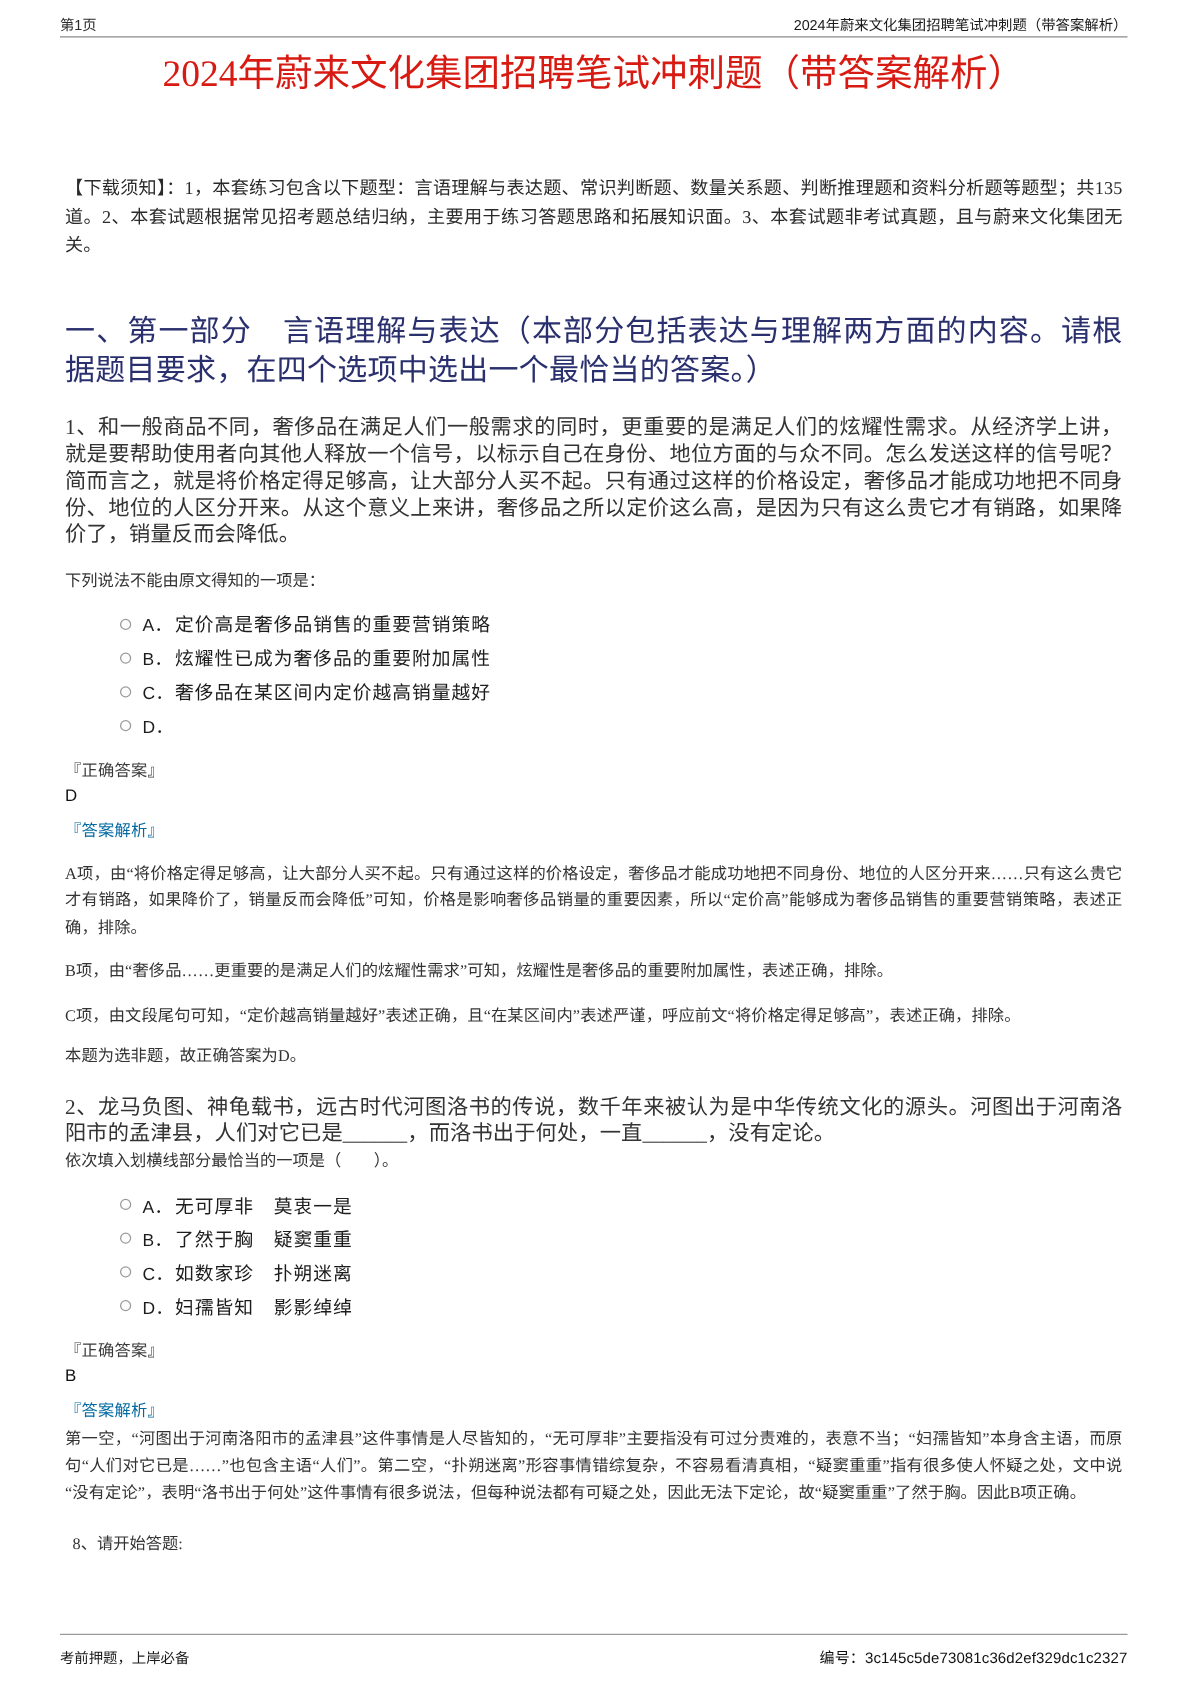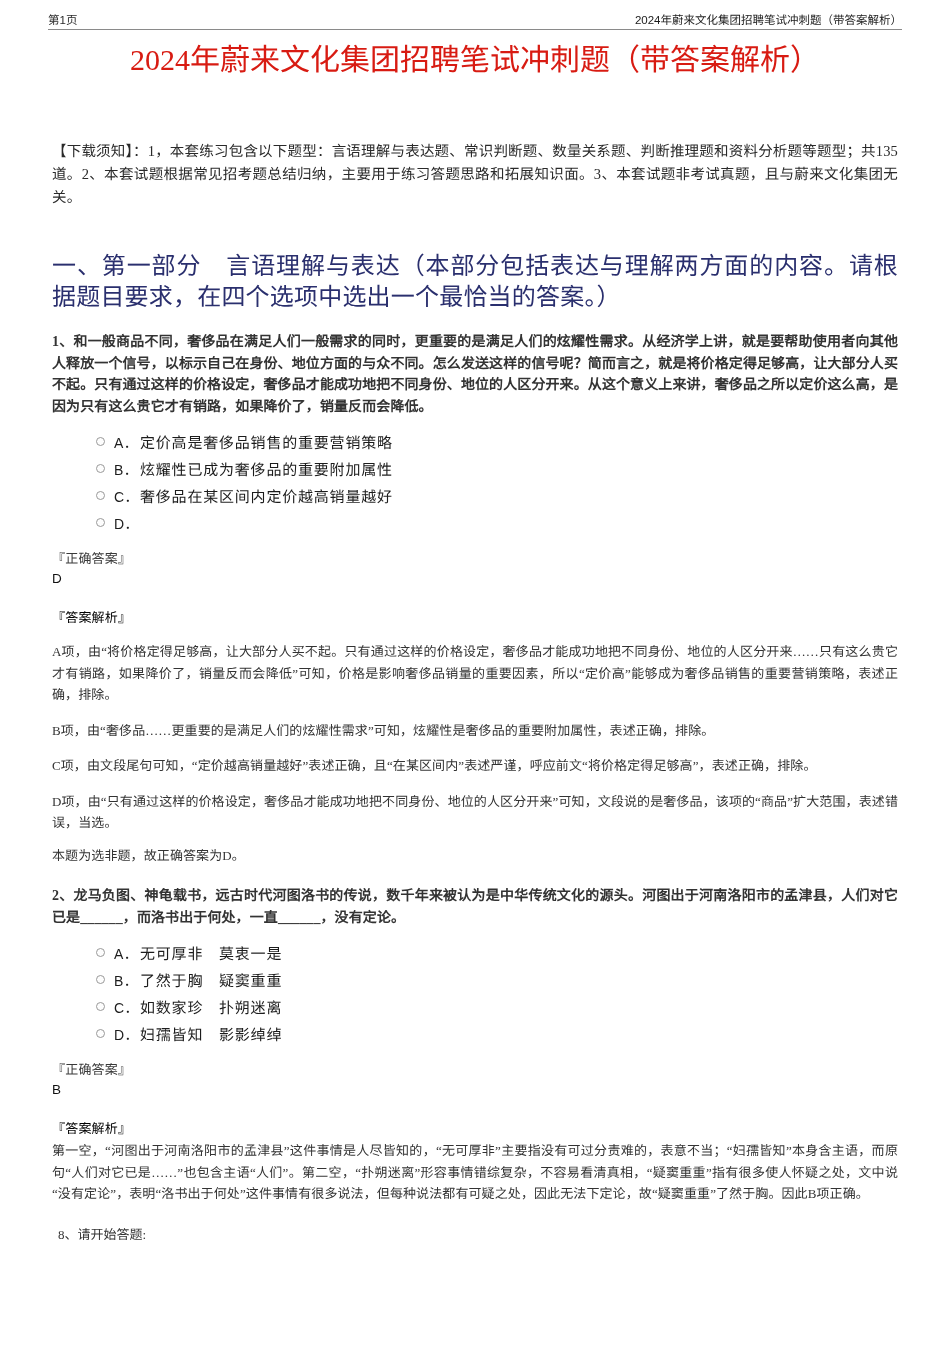--- a/index.html
+++ b/index.html
@@ -87,26 +87,25 @@
     margin-top: 42px;
     font-size: 24px;
     line-height: 31px;
     color: #2a2f6e;
     letter-spacing: 0.2px;
     text-align: justify;
   }
 
   .passage {
     margin-top: 18px;
-    font-size: 14px;
+    font-size: 17px;
     line-height: 21.5px;
     color: #333;
     text-align: justify;
     letter-spacing: 0.1px;
-    font-weight: bold;
   }
 
   .prompt {
     margin-top: 15px;
     font-size: 13px;
     line-height: 21px;
     color: #333;
   }
 
   
@@ -154,24 +153,24 @@
     letter-spacing: 0.2px;
   }
   .ans-value {
     font-family: "Liberation Sans", "DejaVu Sans", sans-serif;
     font-size: 13.5px;
     line-height: 19px;
     color: #111;
     margin-top: 1px;
   }
   .ana-label {
-    margin-top: 20px;
+    margin-top: 9px;
     font-size: 13px;
     line-height: 19px;
-    color: #000000;
+    color: #0369a1;
     letter-spacing: 0.2px;
   }
   .ana-para {
     margin-top: 14px;
     font-size: 13px;
     line-height: 21.5px;
     color: #333;
     text-align: justify;
     letter-spacing: 0.1px;
   }
@@ -238,20 +237,21 @@
   <div class="doc-title">2024年蔚来文化集团招聘笔试冲刺题（带答案解析）</div>
 
   <div class="content">
 
     <div class="notice">【下载须知】：1，本套练习包含以下题型：言语理解与表达题、常识判断题、数量关系题、判断推理题和资料分析题等题型；共135道。2、本套试题根据常见招考题总结归纳，主要用于练习答题思路和拓展知识面。3、本套试题非考试真题，且与蔚来文化集团无关。</div>
 
     <div class="section-head">一、第一部分　言语理解与表达（本部分包括表达与理解两方面的内容。请根据题目要求，在四个选项中选出一个最恰当的答案。）</div>
 
     <div>
       <div class="passage">1、和一般商品不同，奢侈品在满足人们一般需求的同时，更重要的是满足人们的炫耀性需求。从经济学上讲，就是要帮助使用者向其他人释放一个信号，以标示自己在身份、地位方面的与众不同。怎么发送这样的信号呢？简而言之，就是将价格定得足够高，让大部分人买不起。只有通过这样的价格设定，奢侈品才能成功地把不同身份、地位的人区分开来。从这个意义上来讲，奢侈品之所以定价这么高，是因为只有这么贵它才有销路，如果降价了，销量反而会降低。</div>
+      <div class="prompt">下列说法不能由原文得知的一项是：</div>
 
       <div class="options">
         <div class="option-row">
           <span class="radio"></span>
           <span class="opt-letter">A．</span>
           <span class="opt-text">定价高是奢侈品销售的重要营销策略</span>
         </div>
         <div class="option-row">
           <span class="radio"></span>
           <span class="opt-letter">B．</span>
@@ -268,27 +268,27 @@
         </div>
       </div>
 
       <div class="ans-label">『正确答案』</div>
       <div class="ans-value">D</div>
       <div class="ana-label">『答案解析』</div>
 
       <div class="ana-para">A项，由“将价格定得足够高，让大部分人买不起。只有通过这样的价格设定，奢侈品才能成功地把不同身份、地位的人区分开来……只有这么贵它才有销路，如果降价了，销量反而会降低”可知，价格是影响奢侈品销量的重要因素，所以“定价高”能够成为奢侈品销售的重要营销策略，表述正确，排除。</div>
       <div class="ana-para">B项，由“奢侈品……更重要的是满足人们的炫耀性需求”可知，炫耀性是奢侈品的重要附加属性，表述正确，排除。</div>
       <div class="ana-para">C项，由文段尾句可知，“定价越高销量越好”表述正确，且“在某区间内”表述严谨，呼应前文“将价格定得足够高”，表述正确，排除。</div>
-      <div class="ana-para">D项，由“只有通过这样的价格设定，奢侈品才能成功地把不同身份、地位的人区分开来”可知，文段说的是奢侈品，该项的“商品”扩大范围，表述错误，当选。</div>
       <div class="ana-para tight">本题为选非题，故正确答案为D。</div>
 
     </div>
 
     <div class="q2-block">
       <div class="passage" style="margin-top:0">2、龙马负图、神龟载书，远古时代河图洛书的传说，数千年来被认为是中华传统文化的源头。河图出于河南洛阳市的孟津县，人们对它已是______，而洛书出于何处，一直______，没有定论。</div>
+      <div class="q2-line2">依次填入划横线部分最恰当的一项是（　　）。</div>
 
       <div class="options">
         <div class="option-row">
           <span class="radio"></span>
           <span class="opt-letter">A．</span>
           <span class="opt-text">无可厚非　莫衷一是</span>
         </div>
         <div class="option-row">
           <span class="radio"></span>
           <span class="opt-letter">B．</span>
@@ -309,14 +309,18 @@
       <div class="ans-label">『正确答案』</div>
       <div class="ans-value">B</div>
       <div class="ana-label">『答案解析』</div>
       <div class="ana-para" style="margin-top:2px">第一空，“河图出于河南洛阳市的孟津县”这件事情是人尽皆知的，“无可厚非”主要指没有可过分责难的，表意不当；“妇孺皆知”本身含主语，而原句“人们对它已是……”也包含主语“人们”。第二空，“扑朔迷离”形容事情错综复杂，不容易看清真相，“疑窦重重”指有很多使人怀疑之处，文中说“没有定论”，表明“洛书出于何处”这件事情有很多说法，但每种说法都有可疑之处，因此无法下定论，故“疑窦重重”了然于胸。因此B项正确。</div>
     </div>
 
     <div class="q3-line">8、请开始答题:</div>
 
   </div>
 
+  <div class="doc-footer">
+    <span class="ftr-left">考前押题，上岸必备</span>
+    <span class="ftr-right"><span>编号：</span><span>3c145c5de73081c36d2ef329dc1c2327</span></span>
+  </div>
 
 </div>
 
 </body></html>

